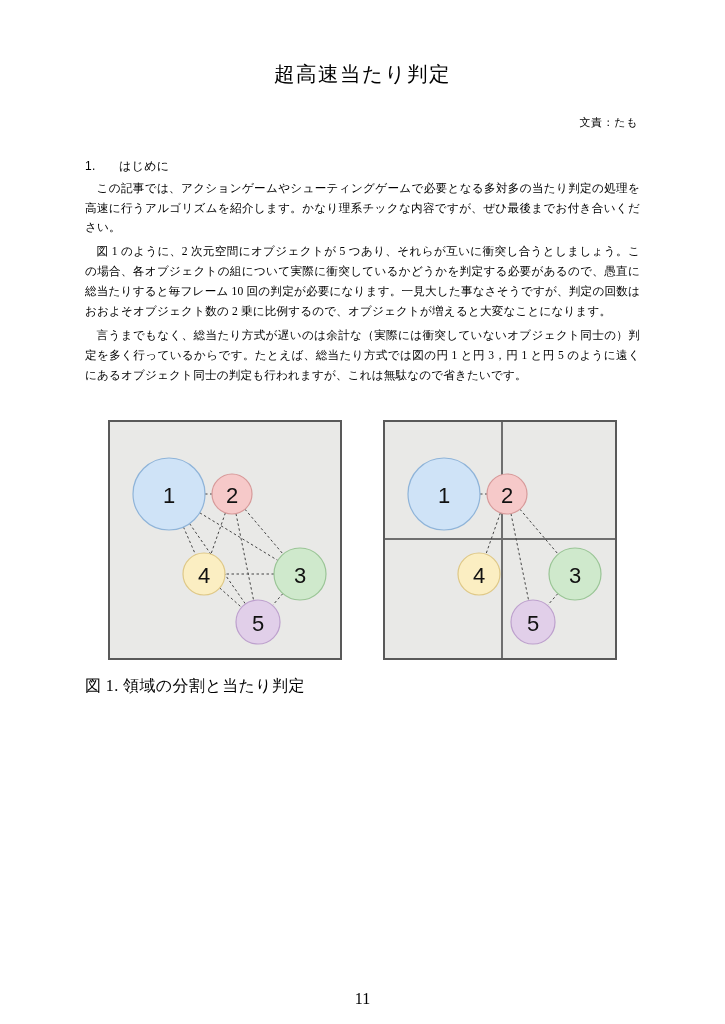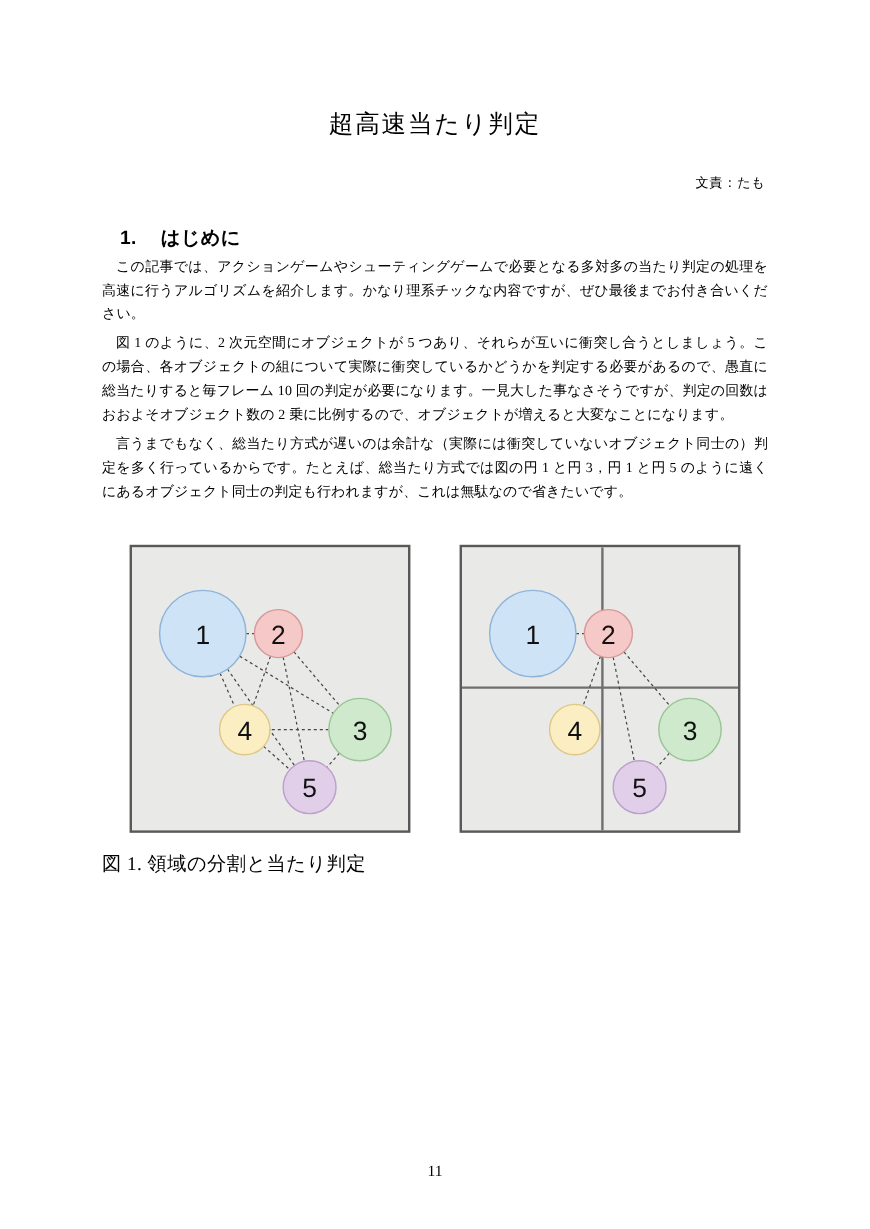--- a/index.html
+++ b/index.html
@@ -22,37 +22,36 @@
     height: 1024px;
     box-sizing: border-box;
     padding: 0 85px;
   }
   .doc-title {
     text-align: center;
     font-size: 20.5px;
     font-weight: normal;
     letter-spacing: 1.5px;
     margin: 0;
-    padding-top: 92px;
+    padding-top: 62px;
     line-height: 1.2;
   }
   .byline {
     text-align: right;
     font-size: 11px;
     letter-spacing: 0.6px;
     margin-top: 28px;
     padding-right: 2px;
   }
   .section-head {
     margin-top: 28px;
-    font-size: 16px;
-    font-weight: bold;
+    font-size: 12px;
+    font-weight: normal;
     font-family: "Liberation Sans", "DejaVu Sans", sans-serif;
     letter-spacing: 0.3px;
-    margin-left: 15px;
   }
   .section-head .num {
     display: inline-block;
     width: 34px;
   }
   p.body-text {
     font-size: 11.6px;
     line-height: 1.72;
     margin: 4px 0 0 0;
     text-align: justify;
@@ -86,23 +85,23 @@
   .fig-caption {
     text-align: left;
     font-size: 16px;
     margin-top: 16px;
     letter-spacing: 0.4px;
   }
   .page-number {
     position: absolute;
     left: 0;
     right: 0;
-    bottom: 40px;
+    bottom: 16px;
     text-align: center;
-    font-size: 13px;
+    font-size: 16px;
   }
   .circle-label {
     font-family: "Liberation Sans", "DejaVu Sans", sans-serif;
     font-size: 22px;
     fill: #111111;
     text-anchor: middle;
     dominant-baseline: central;
   }
 </style>
 </head>

